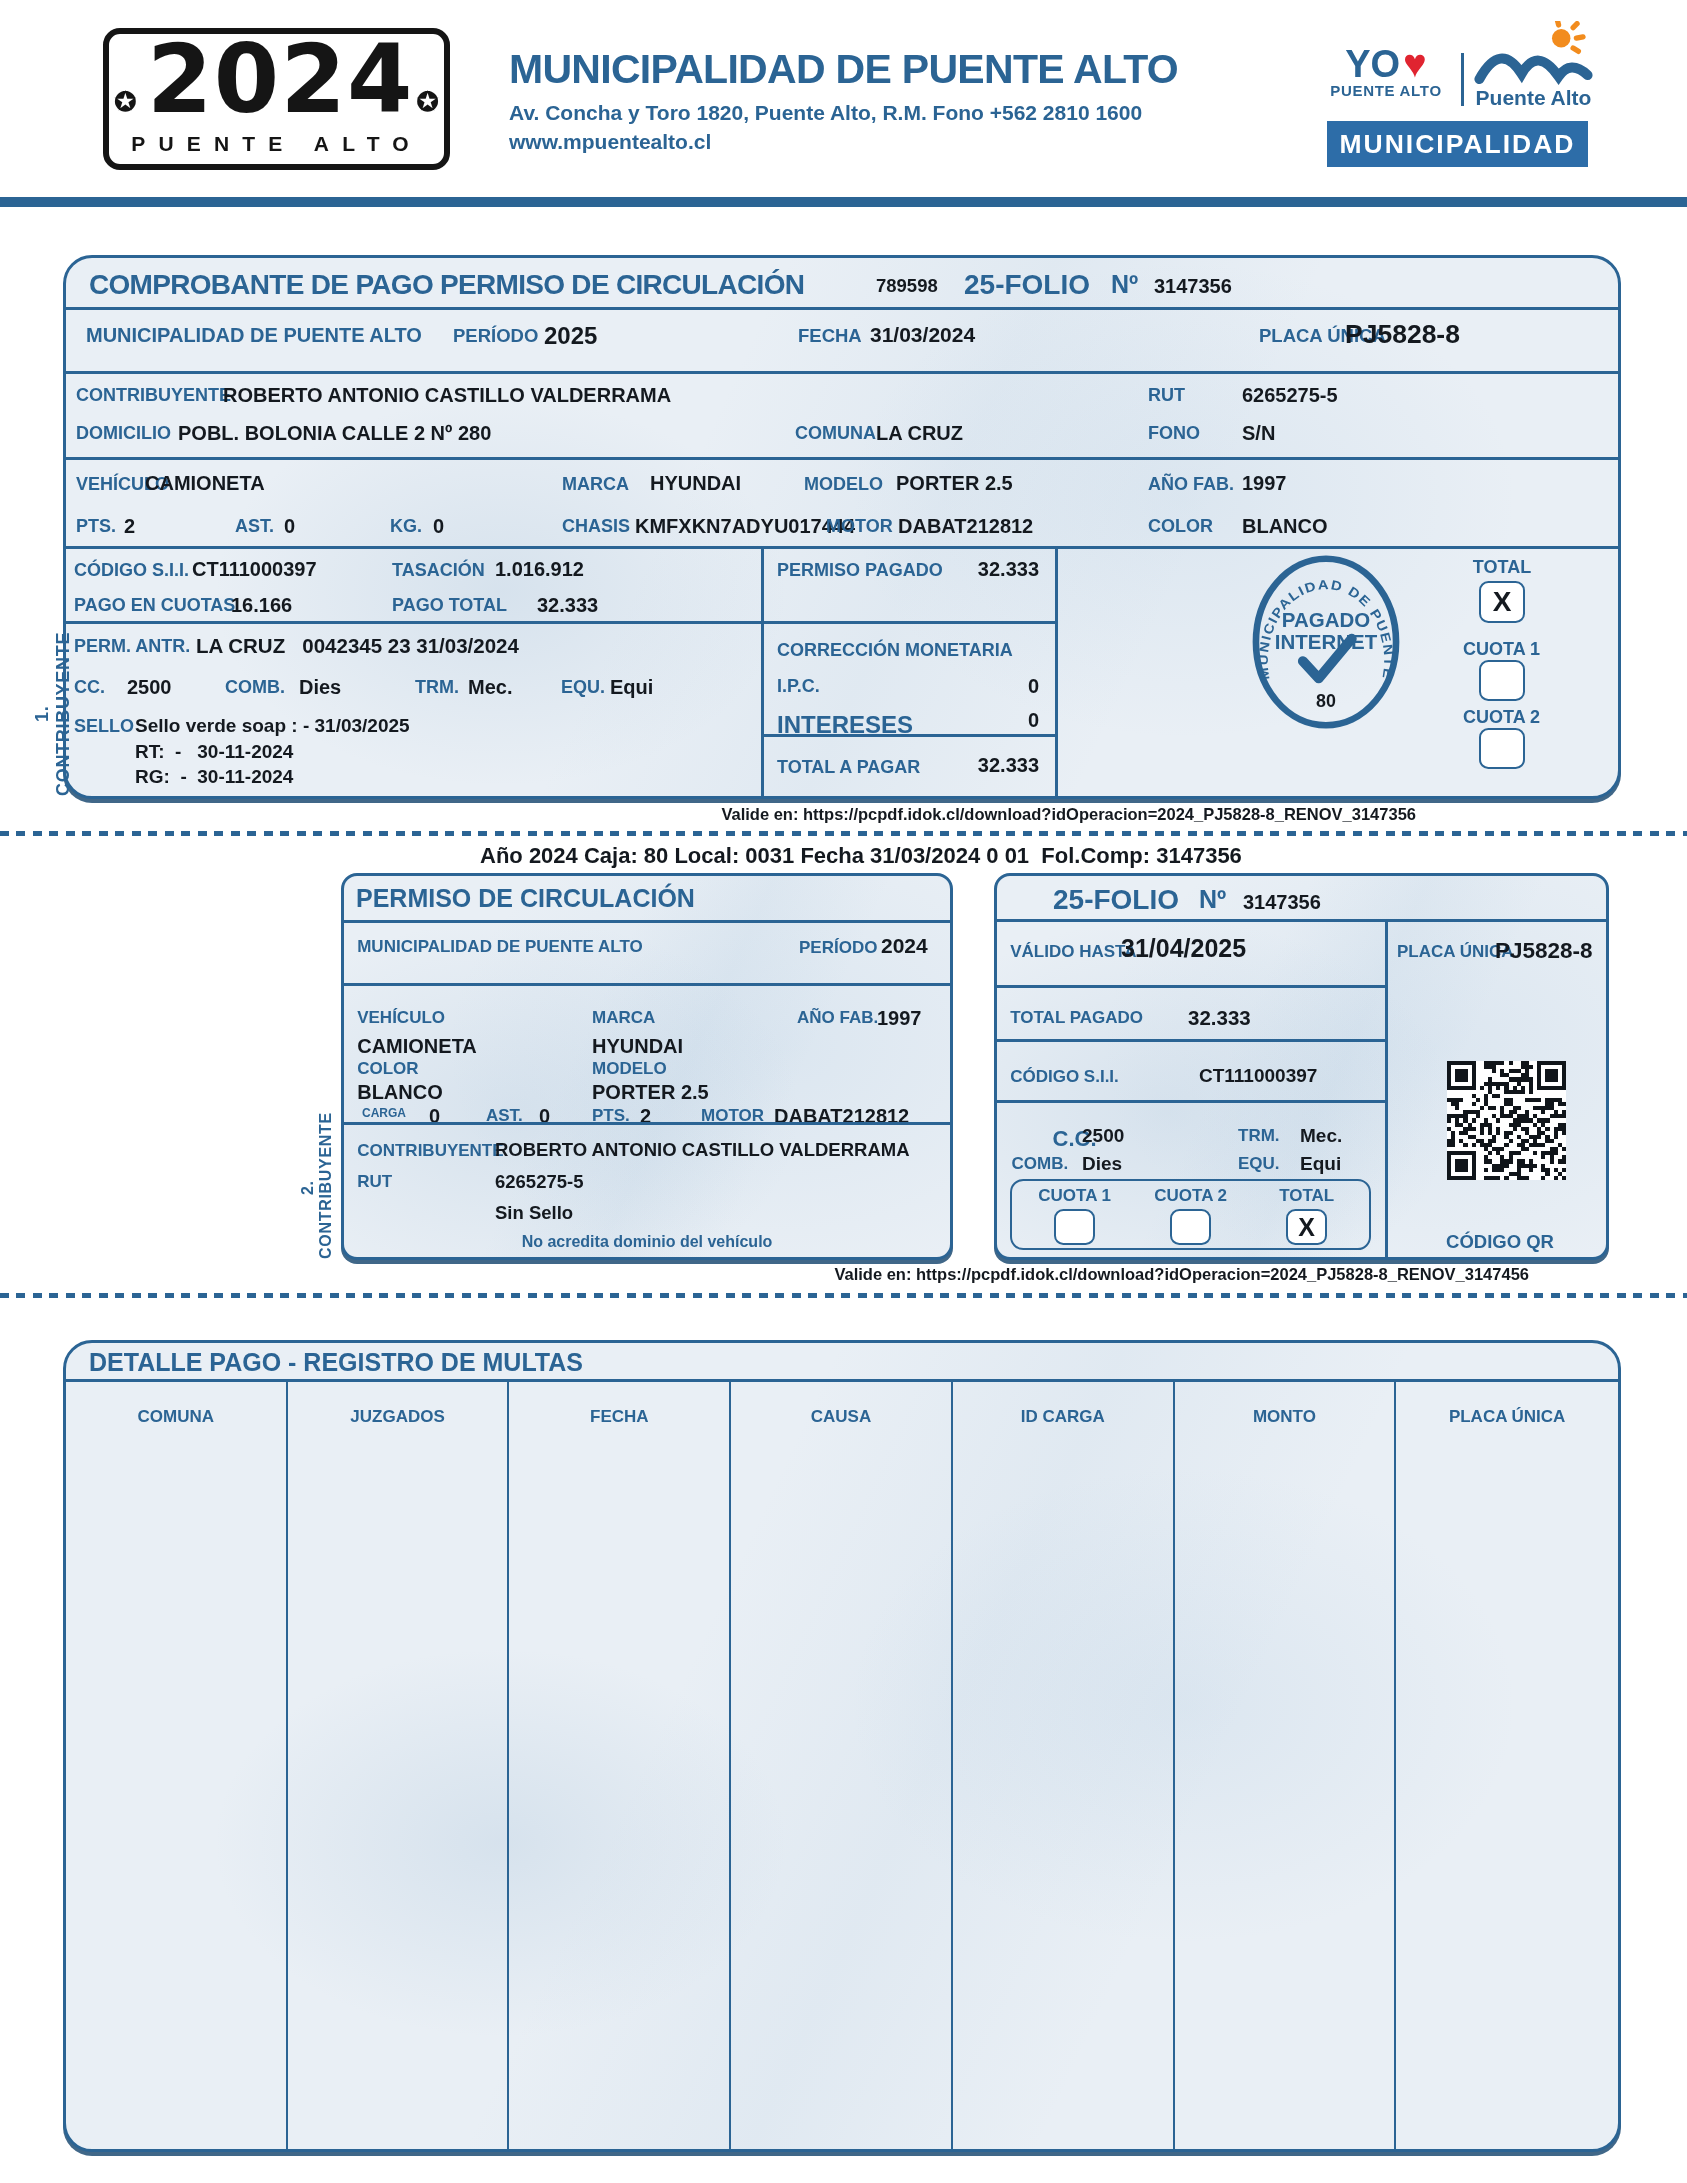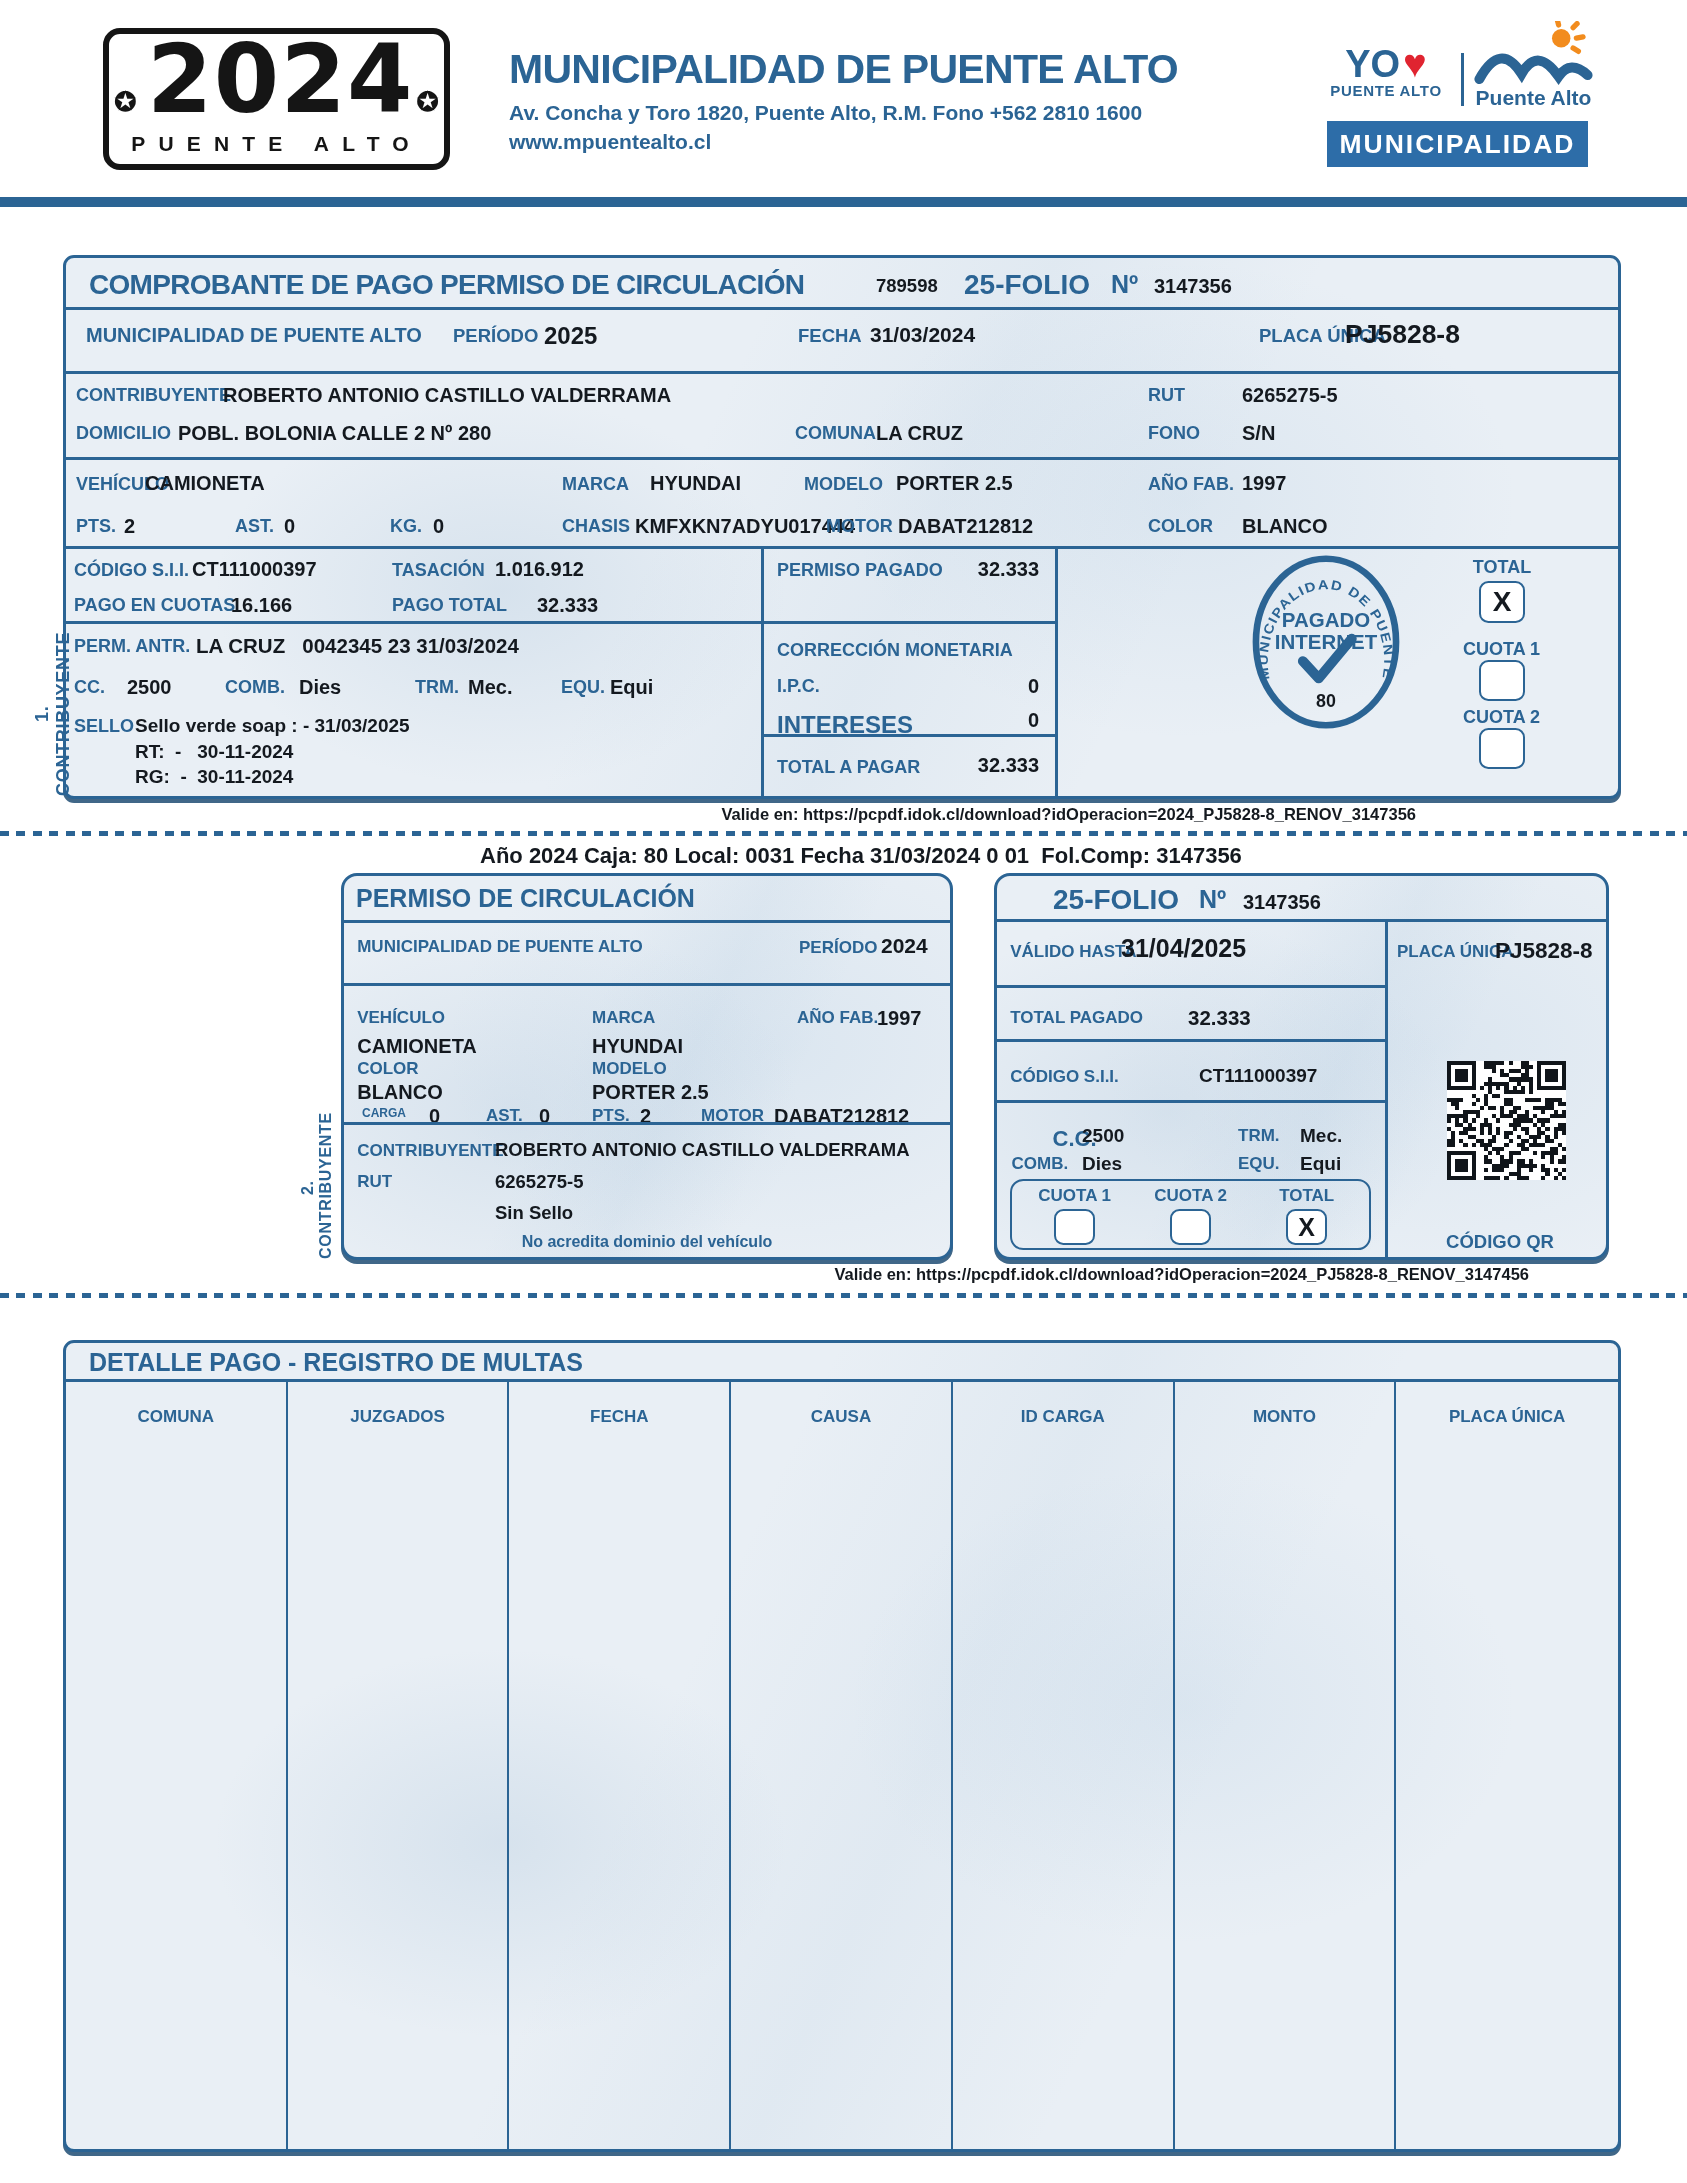--- a/index.html
+++ b/index.html
@@ -1,21 +1,21 @@
 <!DOCTYPE html>
 <html style="font-size:10.6px"><head>
 <meta charset="utf-8">
 <style>
   html,body{margin:0;padding:0;background:#fff;}
   .page{position:relative;width:1687px;height:2183px;background:#fff;
         font-family:"Liberation Sans",sans-serif;font-weight:bold;color:#14191f;overflow:hidden;}
   .a{position:absolute;}
   .lb{color:#2b6494;}           
   .vl{color:#14191f;}           
-  .card{position:absolute;box-sizing:border-box;border:3.3px solid #2b6494;border-radius:11px;
+  .card{position:absolute;box-sizing:border-box;border:3.3px solid #2b6494;border-radius:29px;
         background:#e9eff5;box-shadow:0 4px 0 rgba(30,76,115,.85);overflow:hidden;}
   .card::before{content:"";position:absolute;inset:0;pointer-events:none;
         background:
           radial-gradient(410px 278px at 28% 62%, rgba(140,175,205,.20), transparent 70%),
           radial-gradient(463px 331px at 72% 45%, rgba(150,185,215,.16), transparent 72%),
           linear-gradient(115deg, transparent 40%, rgba(160,190,215,.12) 55%, transparent 70%);}
   .hr{position:absolute;height:2.6px;background:#2b6494;}
   .vr{position:absolute;width:2.6px;background:#2b6494;}
   .chk{position:absolute;box-sizing:border-box;background:#fff;border:2.6px solid #2b6494;border-radius:9.3px;
        display:flex;align-items:center;justify-content:center;color:#14191f;}

